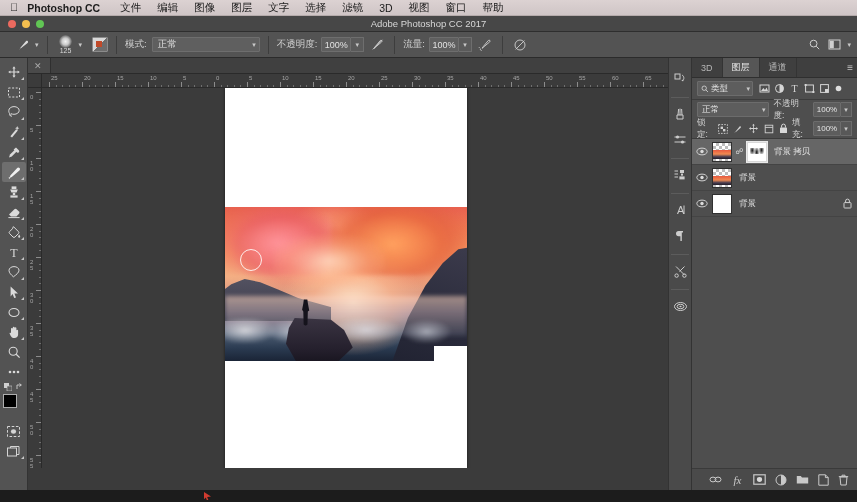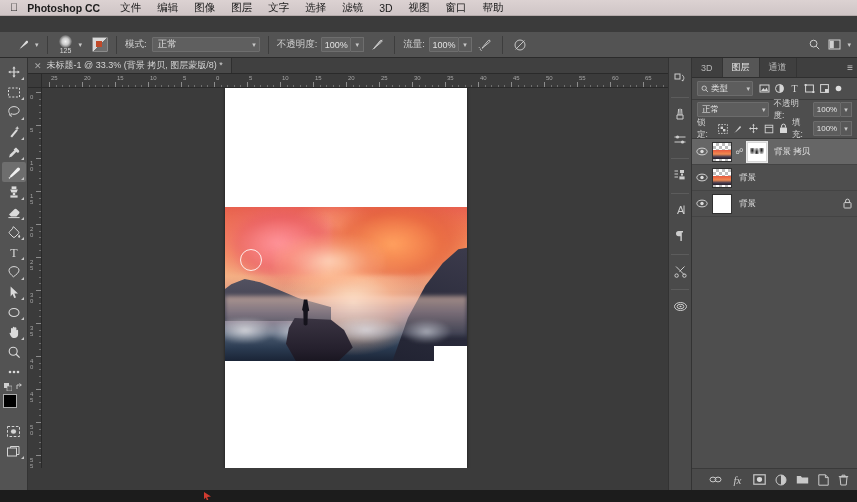--- a/index.html
+++ b/index.html
@@ -357,20 +357,28 @@
     <span class="mi">图层</span>
     <span class="mi">文字</span>
     <span class="mi">选择</span>
     <span class="mi">滤镜</span>
     <span class="mi">3D</span>
     <span class="mi">视图</span>
     <span class="mi">窗口</span>
     <span class="mi">帮助</span>
   </div>
 
+  <div class="titlebar">
+    <div class="traffic">
+      <span class="dot r"></span>
+      <span class="dot y"></span>
+      <span class="dot g"></span>
+    </div>
+    <div class="title-text">Adobe Photoshop CC 2017</div>
+  </div>
 
   <div class="optbar">
     <div class="opt-item" style="padding-left:14px;">
       <span class="icon-btn">
         <svg width="14" height="14" viewBox="0 0 14 14">
             <path d="M3 11.5c1-.4 1.4-1 1.4-1.7L9.9 3.2c.5-.6 1.3-.6 1.8-.1.5.5.5 1.3-.1 1.8L4.9 10.3c-.7.1-1.2.5-1.6 1.4l-.3.6.3-.8z" fill="#dcdcdc"></path>
           </svg>
       </span>
       <span class="caret">▾</span>
     </div>
@@ -449,21 +457,20 @@
             <rect x="1.8" y="2.8" width="4" height="7.4" fill="#cfcfcf"></rect>
           </svg>
       </span>
       <span class="caret">▾</span>
     </div>
   </div>
 
   <div class="tabbar">
     <div class="doc-tab">
       <span class="tab-close">✕</span>
-      <span>未标题-1 @ 33.3% (背景 拷贝, 图层蒙版/8) *</span>
     </div>
   </div>
 
   <div class="toolbar">
     <div class="tool">
       <svg width="14" height="14" viewBox="0 0 14 14">
           <path d="M7 1.2 L8.6 3.4 H7.6 V6.4 H10.6 V5.4 L12.8 7 L10.6 8.6 V7.6 H7.6 V10.6 H8.6 L7 12.8 L5.4 10.6 H6.4 V7.6 H3.4 V8.6 L1.2 7 L3.4 5.4 V6.4 H6.4 V3.4 H5.4 Z" fill="#dadada"></path>
         </svg>
       <span class="tri"></span>
     </div>

